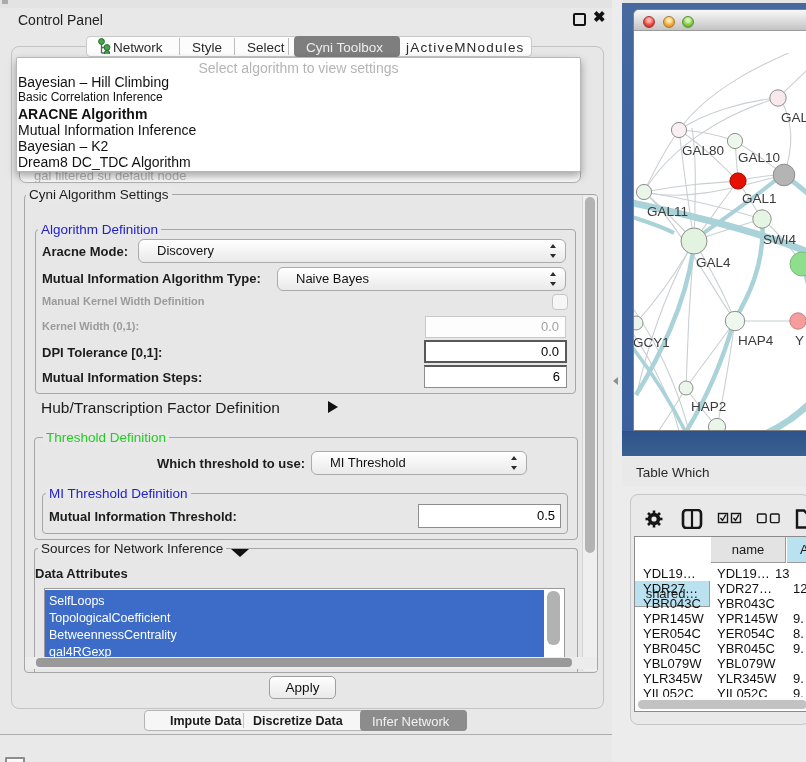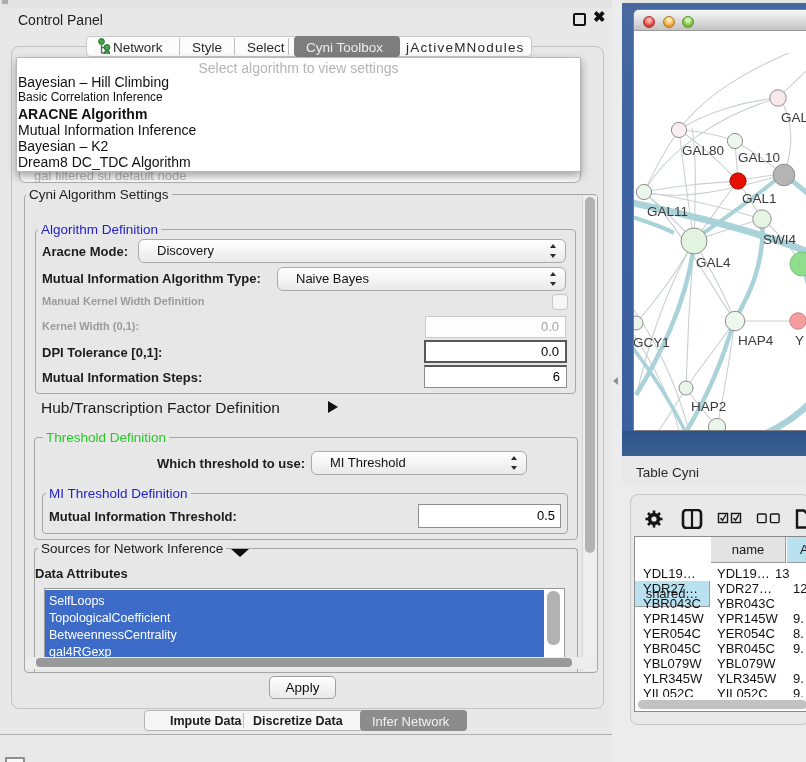--- a/index.html
+++ b/index.html
@@ -221,21 +221,21 @@
       <text x="62" y="214">GAL4</text>
       <text x="-1" y="294">GCY1</text>
       <text x="104" y="292">HAP4</text>
       <text x="161" y="292">Y</text>
       <text x="57" y="358">HAP2</text>
     </g>
   </svg>
 </div>
 
 <div class="abs" style="left:622px;top:457px;width:184px;height:29px;background:#e9e9e9;"></div>
-<div class="lbl" style="left:636px;top:465px;color:#2a2a2a;font-size:13.5px;">Table Cyni</div>
+<div class="lbl" style="left:636px;top:465px;color:#2a2a2a;font-size:13.5px;">Table Which</div>
 <div class="abs" style="left:630px;top:494px;width:180px;height:231px;background:#e9e9e9;border:1px solid #c6c6c6;border-radius:8px;"></div>
 <svg class="abs" style="left:645px;top:509px;" width="162" height="20" viewBox="0 0 162 20">
 
   <g fill="#161616">
     <circle cx="9" cy="10" r="6.2"></circle>
     <g stroke="#161616" stroke-width="2.6">
       <path d="M9 1.5 L9 18.5"></path>
       <path d="M0.5 10 L17.5 10"></path>
       <path d="M3 4 L15 16"></path>
       <path d="M15 4 L3 16"></path>

